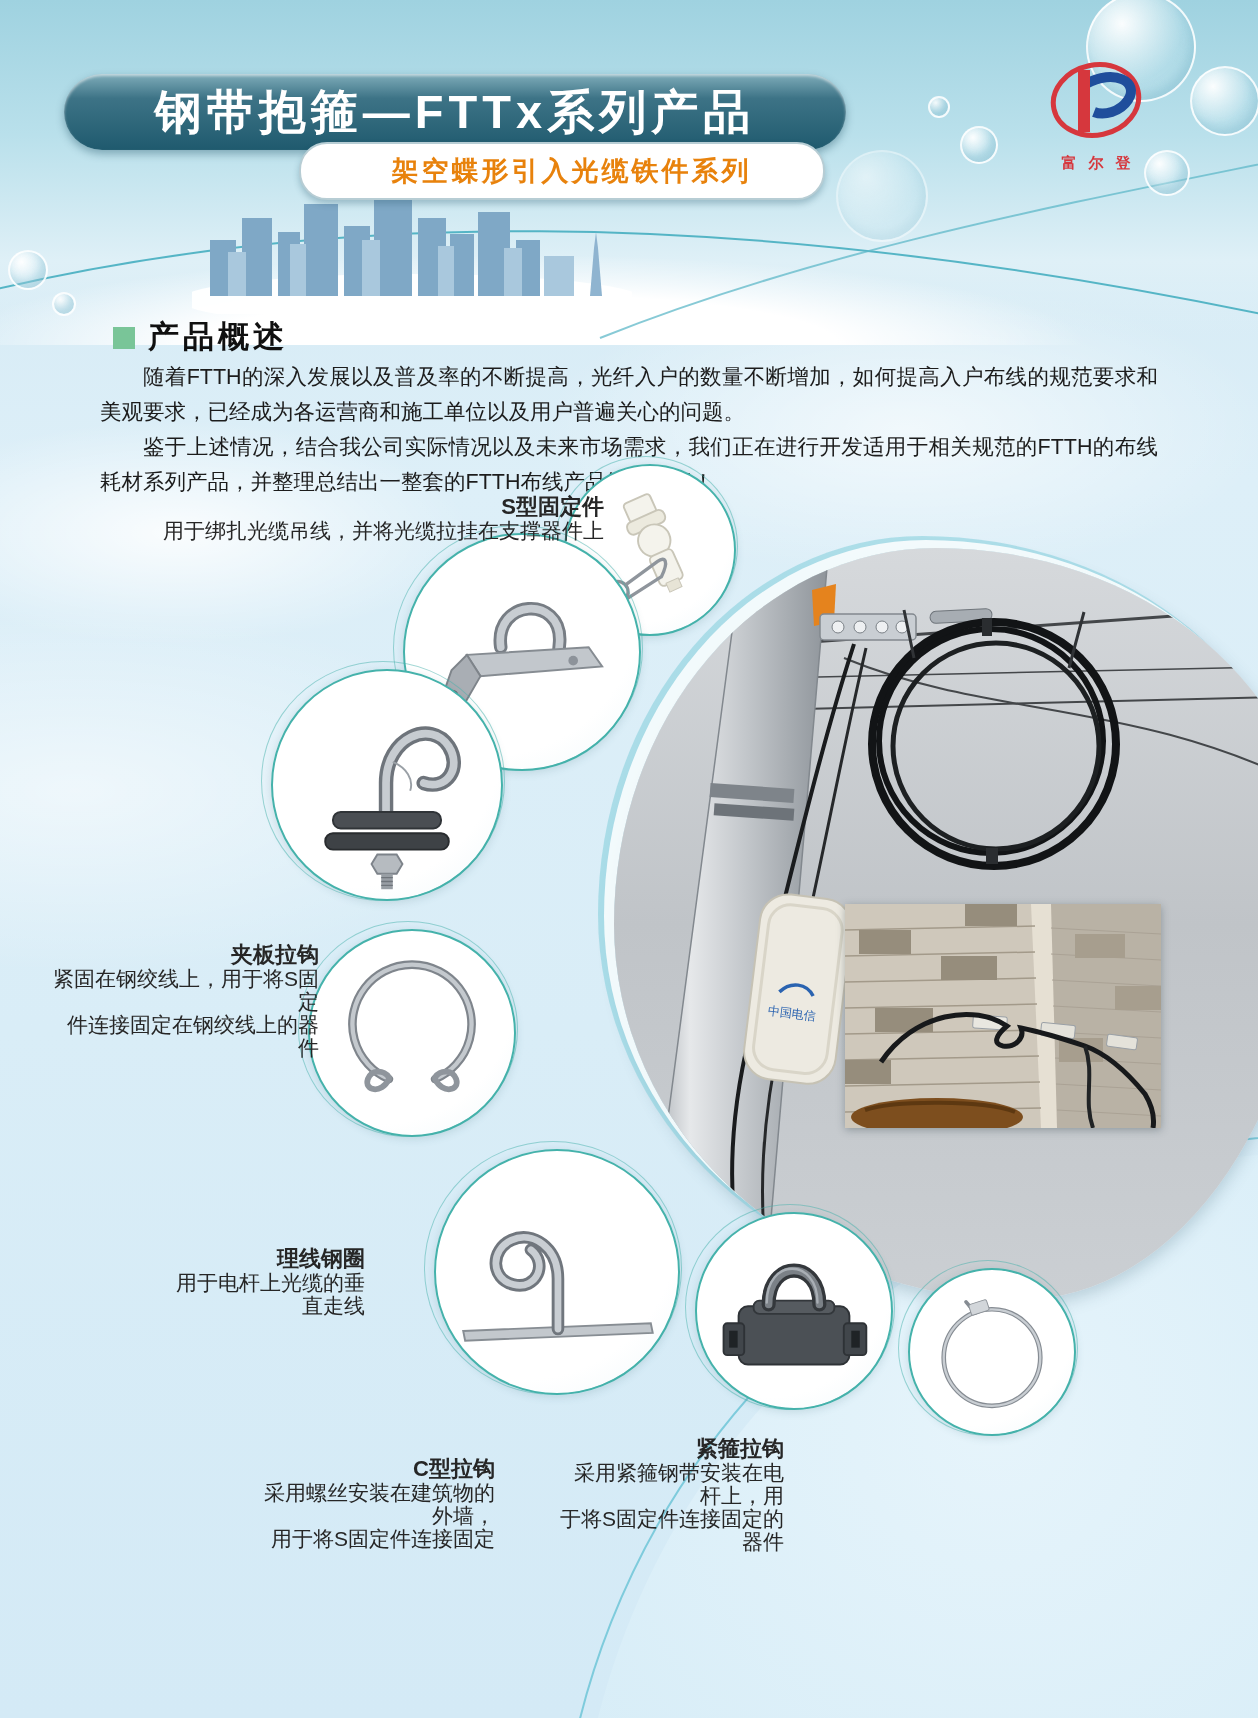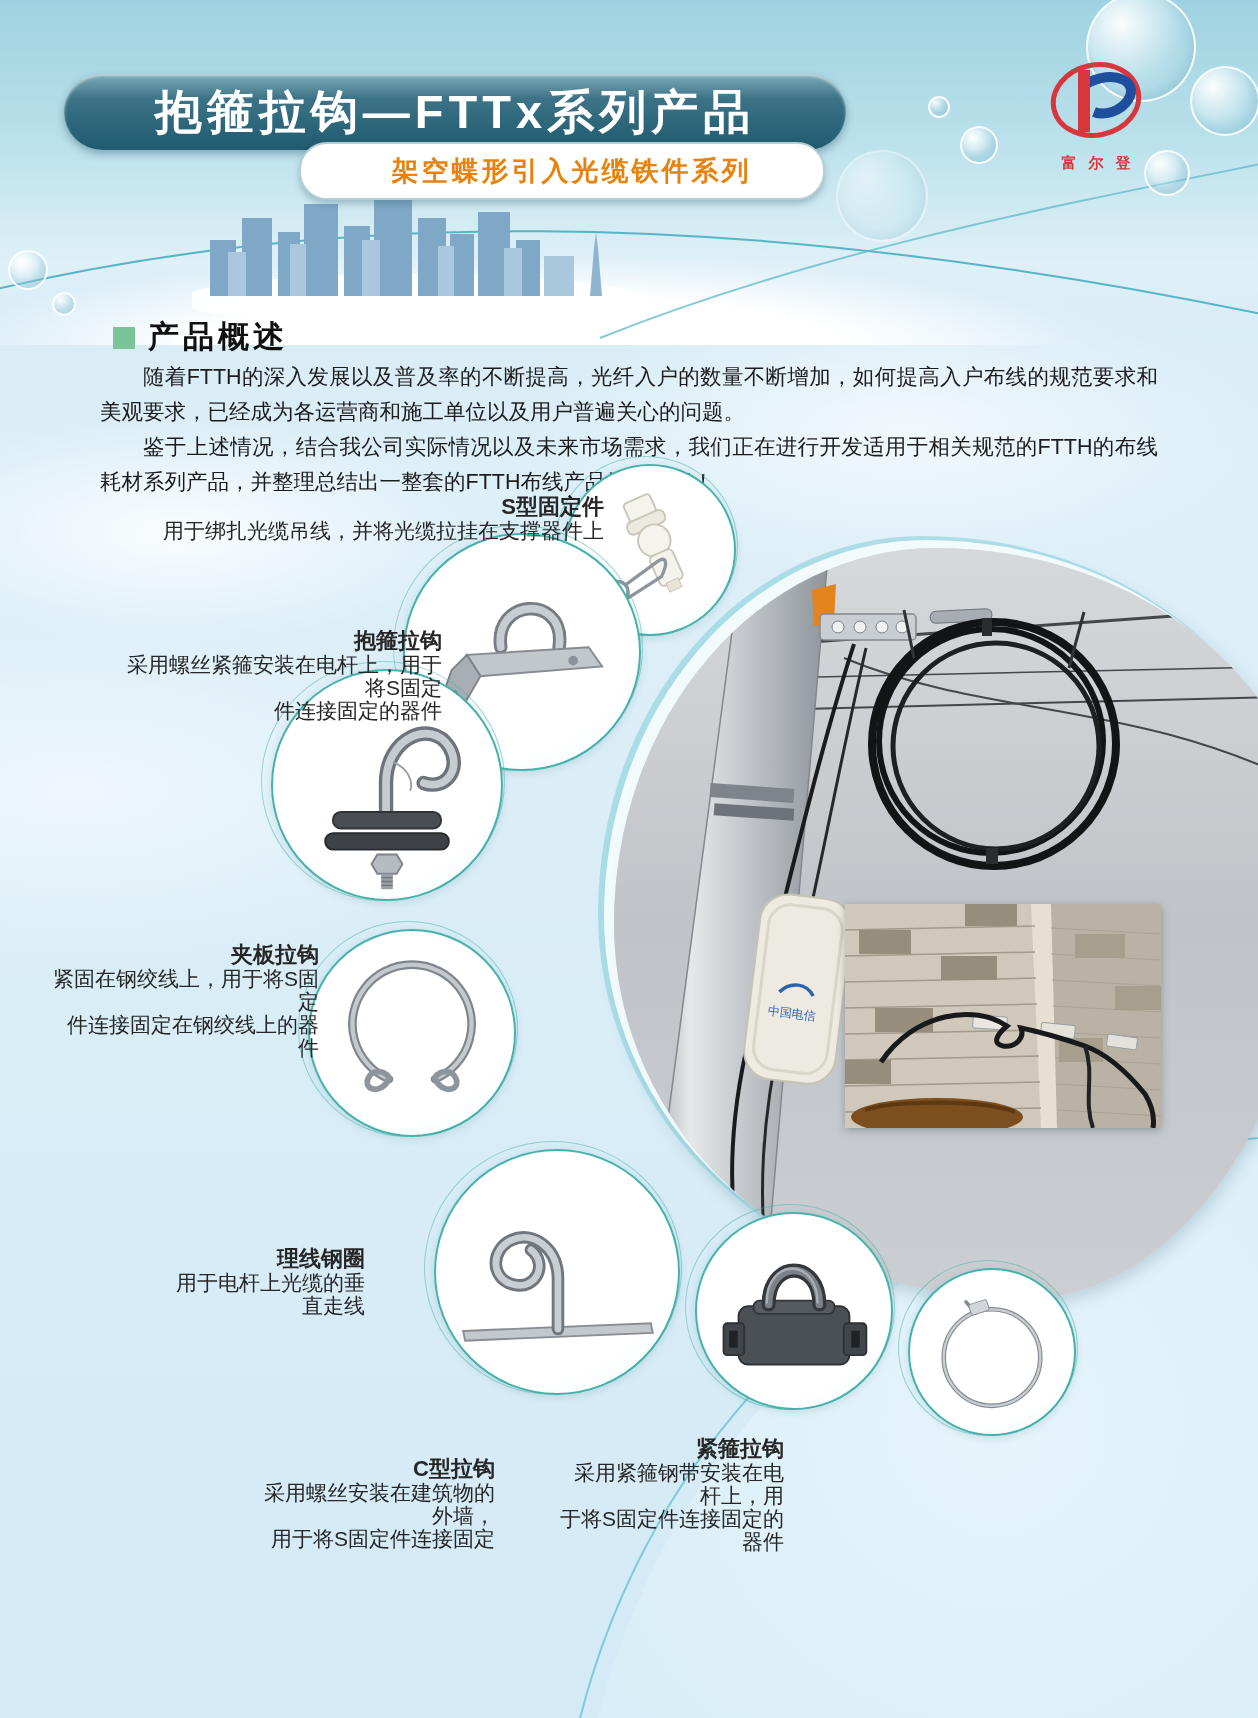--- a/index.html
+++ b/index.html
@@ -96,21 +96,21 @@
         <rect x="98" y="56" width="16" height="52"></rect>
       <rect x="170" y="52" width="18" height="56"></rect>
         <rect x="246" y="58" width="16" height="50"></rect>
       <rect x="312" y="60" width="18" height="48"></rect>
         <rect x="352" y="68" width="30" height="40"></rect>
     </g>
     <path d="M398 108 L402 60 L404 44 L406 60 L410 108 Z" fill="#8fb4d0"></path>
   </svg>
 
   <div class="title-banner">
-    <span>抱箍拉钩—FTTx系列产品</span>
+    <span>钢带抱箍—FTTx系列产品</span>
   </div>
 
   <div class="sub-pill">
     <span>架空蝶形引入光缆铁件系列</span>
   </div>
 
   <div class="logo">
     <svg width="96" height="82" viewBox="0 0 96 82">
       <ellipse cx="48" cy="40" rx="43" ry="35" fill="none" stroke="#d6373d" stroke-width="5" transform="rotate(-12 48 40)"></ellipse>
       <path d="M38 24 C66 8 92 22 80 40 C72 52 56 56 46 52" fill="none" stroke="#1f4e9c" stroke-width="10"></path>
@@ -294,25 +294,20 @@
       <path d="M66 42 L56 30" stroke="#868c93" stroke-width="4" stroke-linecap="round"></path>
       <rect x="60" y="30" width="20" height="12" rx="2" fill="#d2d6da" stroke="#8b9197" transform="rotate(-18 70 36)"></rect>
     </svg>
   </div>
 
   <div class="plabel align-r" style="left:142px;top:494px;width:462px">
     <div class="pname">S型固定件</div>
     <div class="pdesc">用于绑扎光缆吊线，并将光缆拉挂在支撑器件上</div>
   </div>
 
-  <div class="plabel align-r" style="left:118px;top:628px;width:324px">
-    <div class="pname">抱箍拉钩</div>
-    <div class="pdesc">采用螺丝紧箍安装在电杆上，用于将S固定</div>
-    <div class="pdesc">件连接固定的器件</div>
-  </div>
 
   <div class="plabel align-r" style="left:53px;top:942px;width:266px">
     <div class="pname">夹板拉钩</div>
     <div class="pdesc">紧固在钢绞线上，用于将S固定</div>
     <div class="pdesc">件连接固定在钢绞线上的器件</div>
   </div>
 
   <div class="plabel align-r" style="left:156px;top:1246px;width:209px">
     <div class="pname">理线钢圈</div>
     <div class="pdesc">用于电杆上光缆的垂直走线</div>

